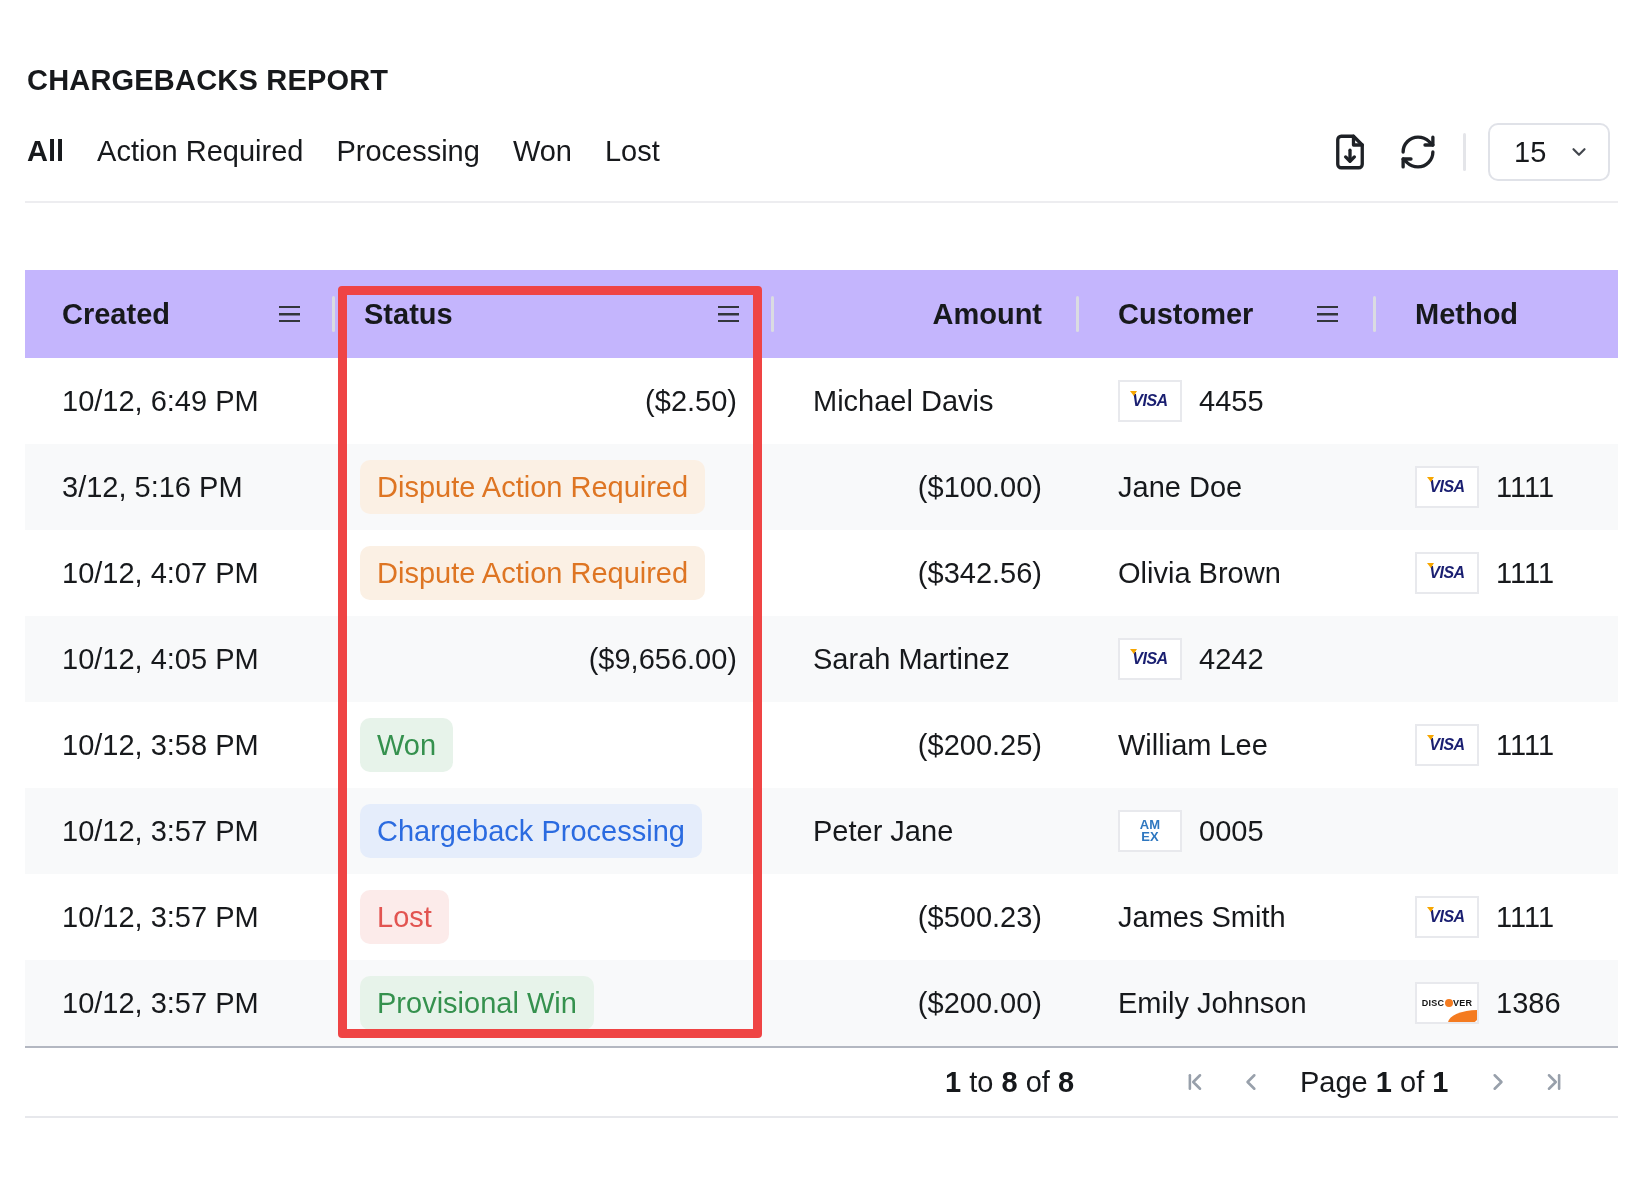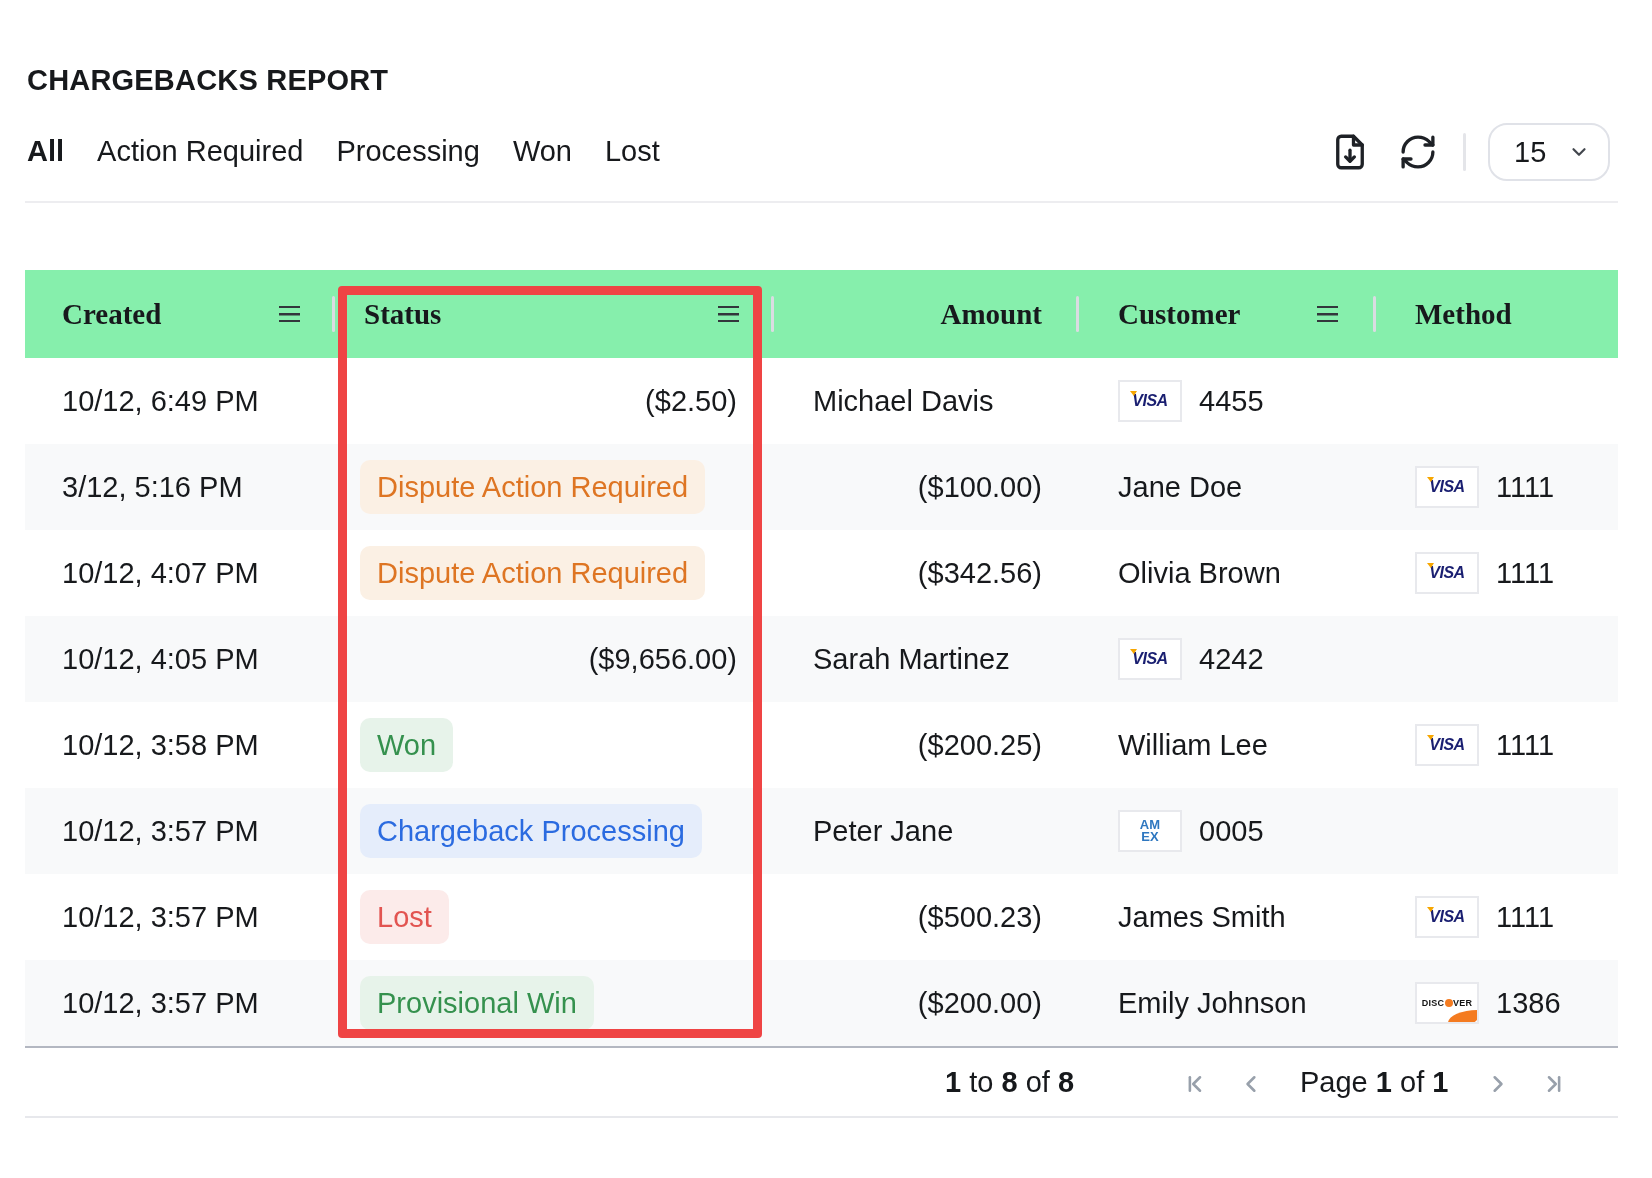--- a/index.html
+++ b/index.html
@@ -22,28 +22,28 @@
   
   .title{position:absolute;left:27px;top:64px;font-size:29px;font-weight:600;letter-spacing:.2px;}
   .tabs{position:absolute;left:27px;top:135px;display:flex;gap:33px;font-size:29px;align-items:center;}
   .tab{cursor:pointer;white-space:nowrap;}
   .tab.active{font-weight:700;}
   .toolbar{position:absolute;top:122px;right:42px;display:flex;align-items:center;gap:22px;height:60px;}
   .icon-btn{background:none;border:none;cursor:pointer;display:flex;align-items:center;justify-content:center;width:46px;height:46px;}
   .icon-btn svg{width:42px;height:42px;stroke:#1e2126;stroke-width:1.9;fill:none;stroke-linecap:round;stroke-linejoin:round;}
   .toolbar-vdiv{width:3px;height:38px;background:#e4e5e9;border-radius:2px;}
   .page-size{display:flex;align-items:center;justify-content:space-between;width:122px;height:58px;
-    border:2px solid #e0e2e8;border-radius:19px;background:#fff;padding:0 18px 0 24px;cursor:pointer;}
+    border:2px solid #e0e2e8;border-radius:10px;background:#fff;padding:0 18px 0 24px;cursor:pointer;}
   .page-size .val{font-size:29px;}
   .page-size svg{width:22px;height:22px;stroke:#43474e;stroke-width:2.4;fill:none;stroke-linecap:round;stroke-linejoin:round;}
   .tabs-divider{position:absolute;left:25px;top:201px;width:1593px;height:2px;background:#ededf0;}
   
   .table{position:absolute;left:25px;top:270px;width:1593px;}
   .thead,.trow{display:grid;grid-template-columns:308px 439px 305px 297px 244px;}
-  .thead{background:#86efac;height:88px;font-family:Liberation Serif, serif;}
+  .thead{background:#c4b5fd;height:88px;}
   .th{position:relative;display:flex;align-items:center;font-size:29px;font-weight:700;}
   .th.c-created{padding-left:37px;}
   .th.c-status{padding-left:31px;text-align:right;}
   .th.c-amount{justify-content:flex-end;padding-right:35px;}
   .th.c-customer{padding-left:41px;}
   .th.c-method{padding-left:41px;}
   .th:not(:last-child)::after{content:"";position:absolute;right:-2px;top:50%;transform:translateY(-50%);
     width:3px;height:36px;background:#dadce2;border-radius:2px;}
   .th .menu-icon{margin-left:auto;margin-right:33px;}
   .th.c-customer .menu-icon{margin-right:36px;}
@@ -71,21 +71,21 @@
   .brand-amex{font-weight:800;font-size:13px;line-height:12px;color:var(--amex-blue);letter-spacing:.2px;}
   .brand-discover{font-weight:700;font-size:9px;color:#141414;flex-direction:row;letter-spacing:.2px;}
   .brand-discover .o-dot{display:inline-block;width:8px;height:8px;border-radius:50%;background:var(--discover-orange);margin:0 .5px;}
   .brand-discover .swoosh{position:absolute;right:-1px;bottom:-1px;width:30px;height:13px;background:var(--discover-orange);
     border-top-left-radius:100% 100%;border-bottom-right-radius:7px;}
   .last4{font-size:29px;}
   
   .footer{position:absolute;left:25px;top:1046px;width:1593px;height:72px;border-top:2px solid #b3b7c1;border-bottom:2px solid #e7e8ec;}
   .footer .range{position:absolute;left:920px;top:50%;transform:translateY(-50%);font-size:29px;white-space:nowrap;text-align:center;}
   .footer b,.page-text b{font-weight:700;}
-  .footer .nav{position:absolute;left:1155px;top:50%;transform:translateY(-50%);display:flex;align-items:flex-end;gap:26px;}
+  .footer .nav{position:absolute;left:1155px;top:50%;transform:translateY(-50%);display:flex;align-items:center;gap:26px;}
   .nav .pg-btn{background:none;border:none;cursor:pointer;display:flex;align-items:center;justify-content:center;width:30px;height:30px;}
   .nav svg{width:27px;height:27px;stroke:var(--muted-icon);stroke-width:2.3;fill:none;stroke-linecap:round;stroke-linejoin:round;}
   .page-text{font-size:29px;white-space:nowrap;margin:0 8px;}
   
   .annotation-box{position:absolute;left:338px;top:286px;width:424px;height:752px;
     border:9px solid var(--annotation-red);border-radius:4px;pointer-events:none;z-index:10;}
 </style>
 </head>
 <body>
 

